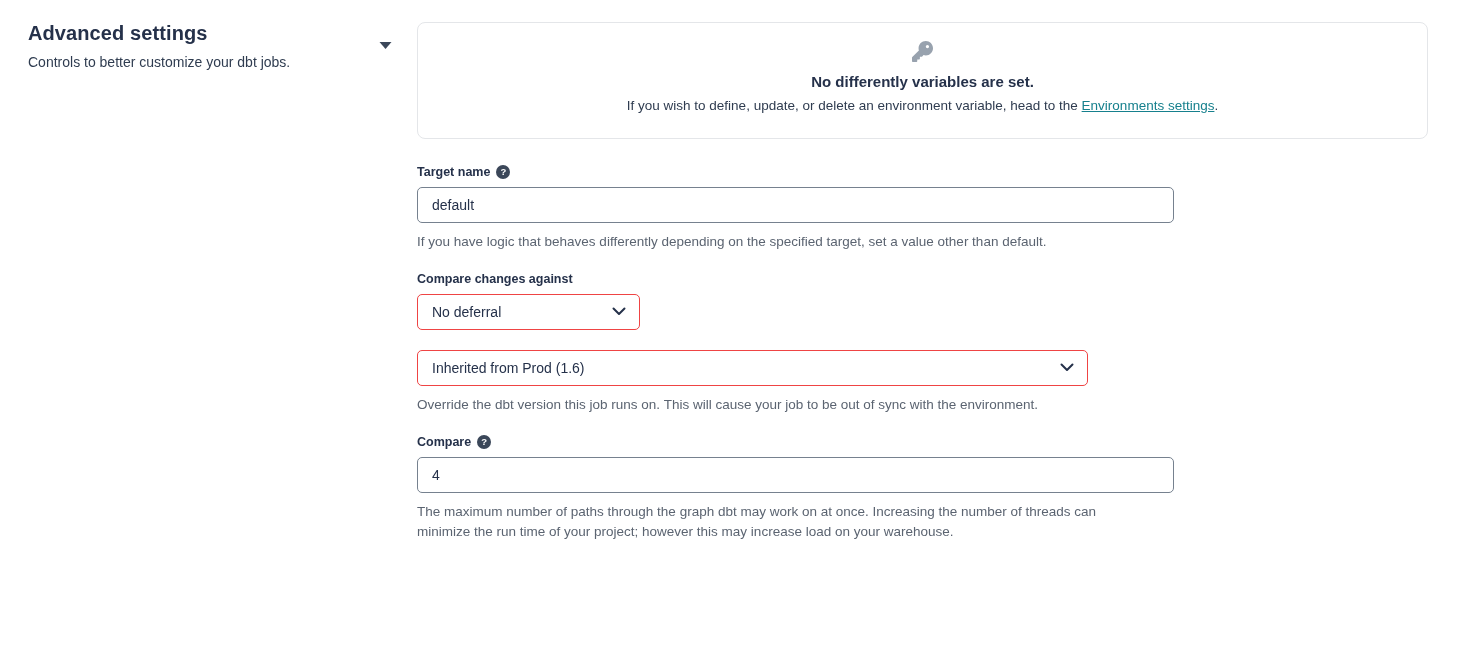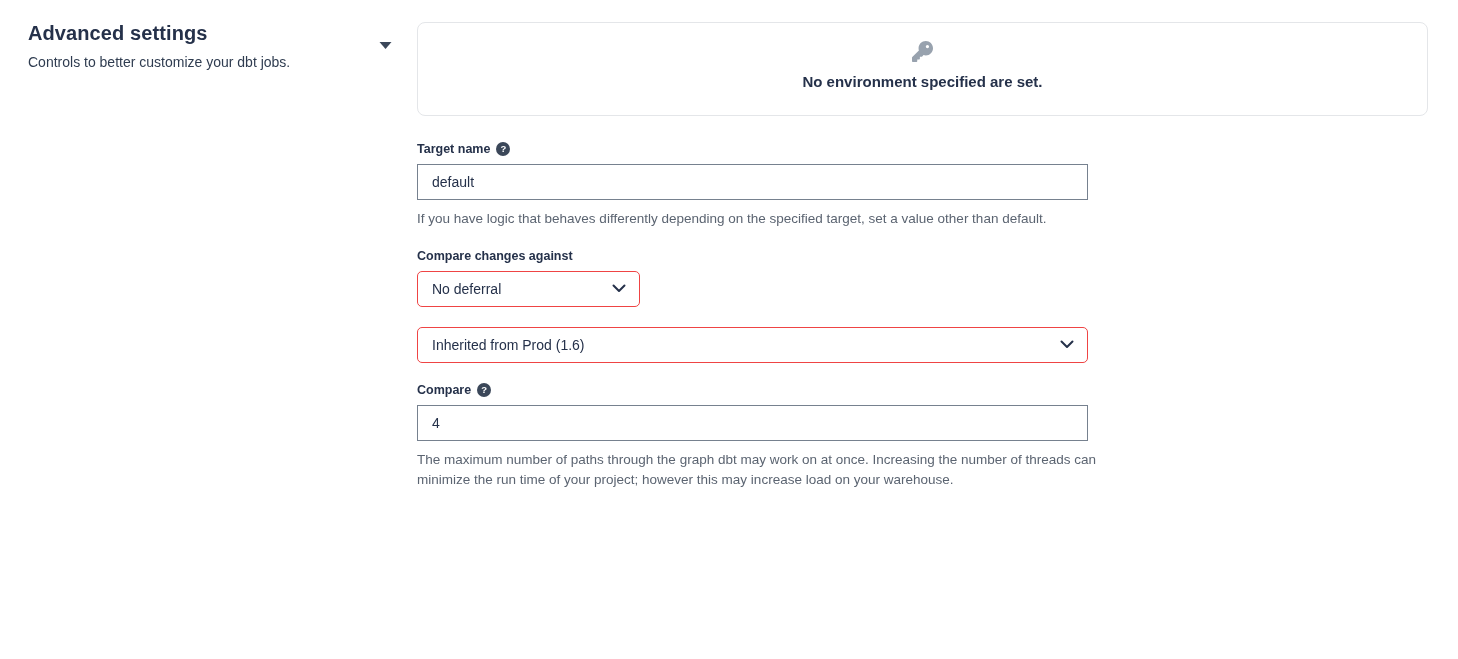--- a/index.html
+++ b/index.html
@@ -98,24 +98,24 @@
     color: #ffffff;
     font-size: 9.5px;
     font-weight: 700;
     display: inline-flex;
     align-items: center;
     justify-content: center;
     cursor: pointer;
     line-height: 1;
   }
   .text-input {
-    width: 671px;
+    width: 757px;
     height: 36px;
     border: 1px solid #76818f;
-    border-radius: 0;
+    border-radius: 5px;
     padding: 0 14px;
     font-size: 14px;
     color: #25314a;
     font-family: "Liberation Sans", sans-serif;
     background: #fff;
     outline: none;
     display: block;
   }
   .select-box {
     width: 671px;
@@ -159,21 +159,22 @@
     </div>
 
     <div class="right-col">
 
       <div class="env-box">
         <span class="key-icon-wrap">
           <svg width="21" height="21" viewBox="0 0 512 512">
             <path fill="#98a2ae" fill-rule="evenodd" d="M336 352c97.2 0 176-78.8 176-176S433.2 0 336 0 160 78.8 160 176c0 18.7 2.9 36.8 8.3 53.7L7 391c-4.5 4.5-7 10.6-7 17v80c0 13.3 10.7 24 24 24h80c13.3 0 24-10.7 24-24v-40h40c13.3 0 24-10.7 24-24v-40h40c6.4 0 12.5-2.5 17-7l33.3-33.3c16.9 5.4 35 8.3 53.7 8.3zM376 96a40 40 0 1 1 0 80 40 40 0 1 1 0-80z"></path>
           </svg>
         </span>
-        <div class="env-title">No environment specified are set.</div>
+        <div class="env-title">No differently variables are set.</div>
+        <div class="env-msg"><span>If you wish to define, update, or delete an environment variable, head to the </span><a href="#">Environments settings</a><span>.</span></div>
       </div>
 
       <div class="field-group">
         <div class="label-row">
           <span class="field-label">Target name</span>
           <span class="help-badge">?</span>
         </div>
         <input class="text-input" type="text" readonly="" value="default" style="">
         <div class="helper-text">If you have logic that behaves differently depending on the specified target, set a value other than default.</div>
       </div>
@@ -195,20 +196,21 @@
 
       <div class="field-group">
         <div class="select-box">
           <span>Inherited from Prod (1.6)</span>
           <span style="display:inline-flex;">
             <svg width="14" height="9" viewBox="0 0 14 9">
                 <path d="M1.5 1.5 L7 7 L12.5 1.5" fill="none" stroke="#25314a" stroke-width="2" stroke-linecap="round" stroke-linejoin="round"></path>
               </svg>
           </span>
         </div>
+        <div class="helper-text">Override the dbt version this job runs on. This will cause your job to be out of sync with the environment.</div>
       </div>
 
       <div class="field-group">
         <div class="label-row">
           <span class="field-label">Compare</span>
           <span class="help-badge">?</span>
         </div>
         <input class="text-input" type="text" readonly="" value="4" style="">
         <div class="helper-text">The maximum number of paths through the graph dbt may work on at once. Increasing the number of threads can minimize the run time of your project; however this may increase load on your warehouse.</div>
       </div>

